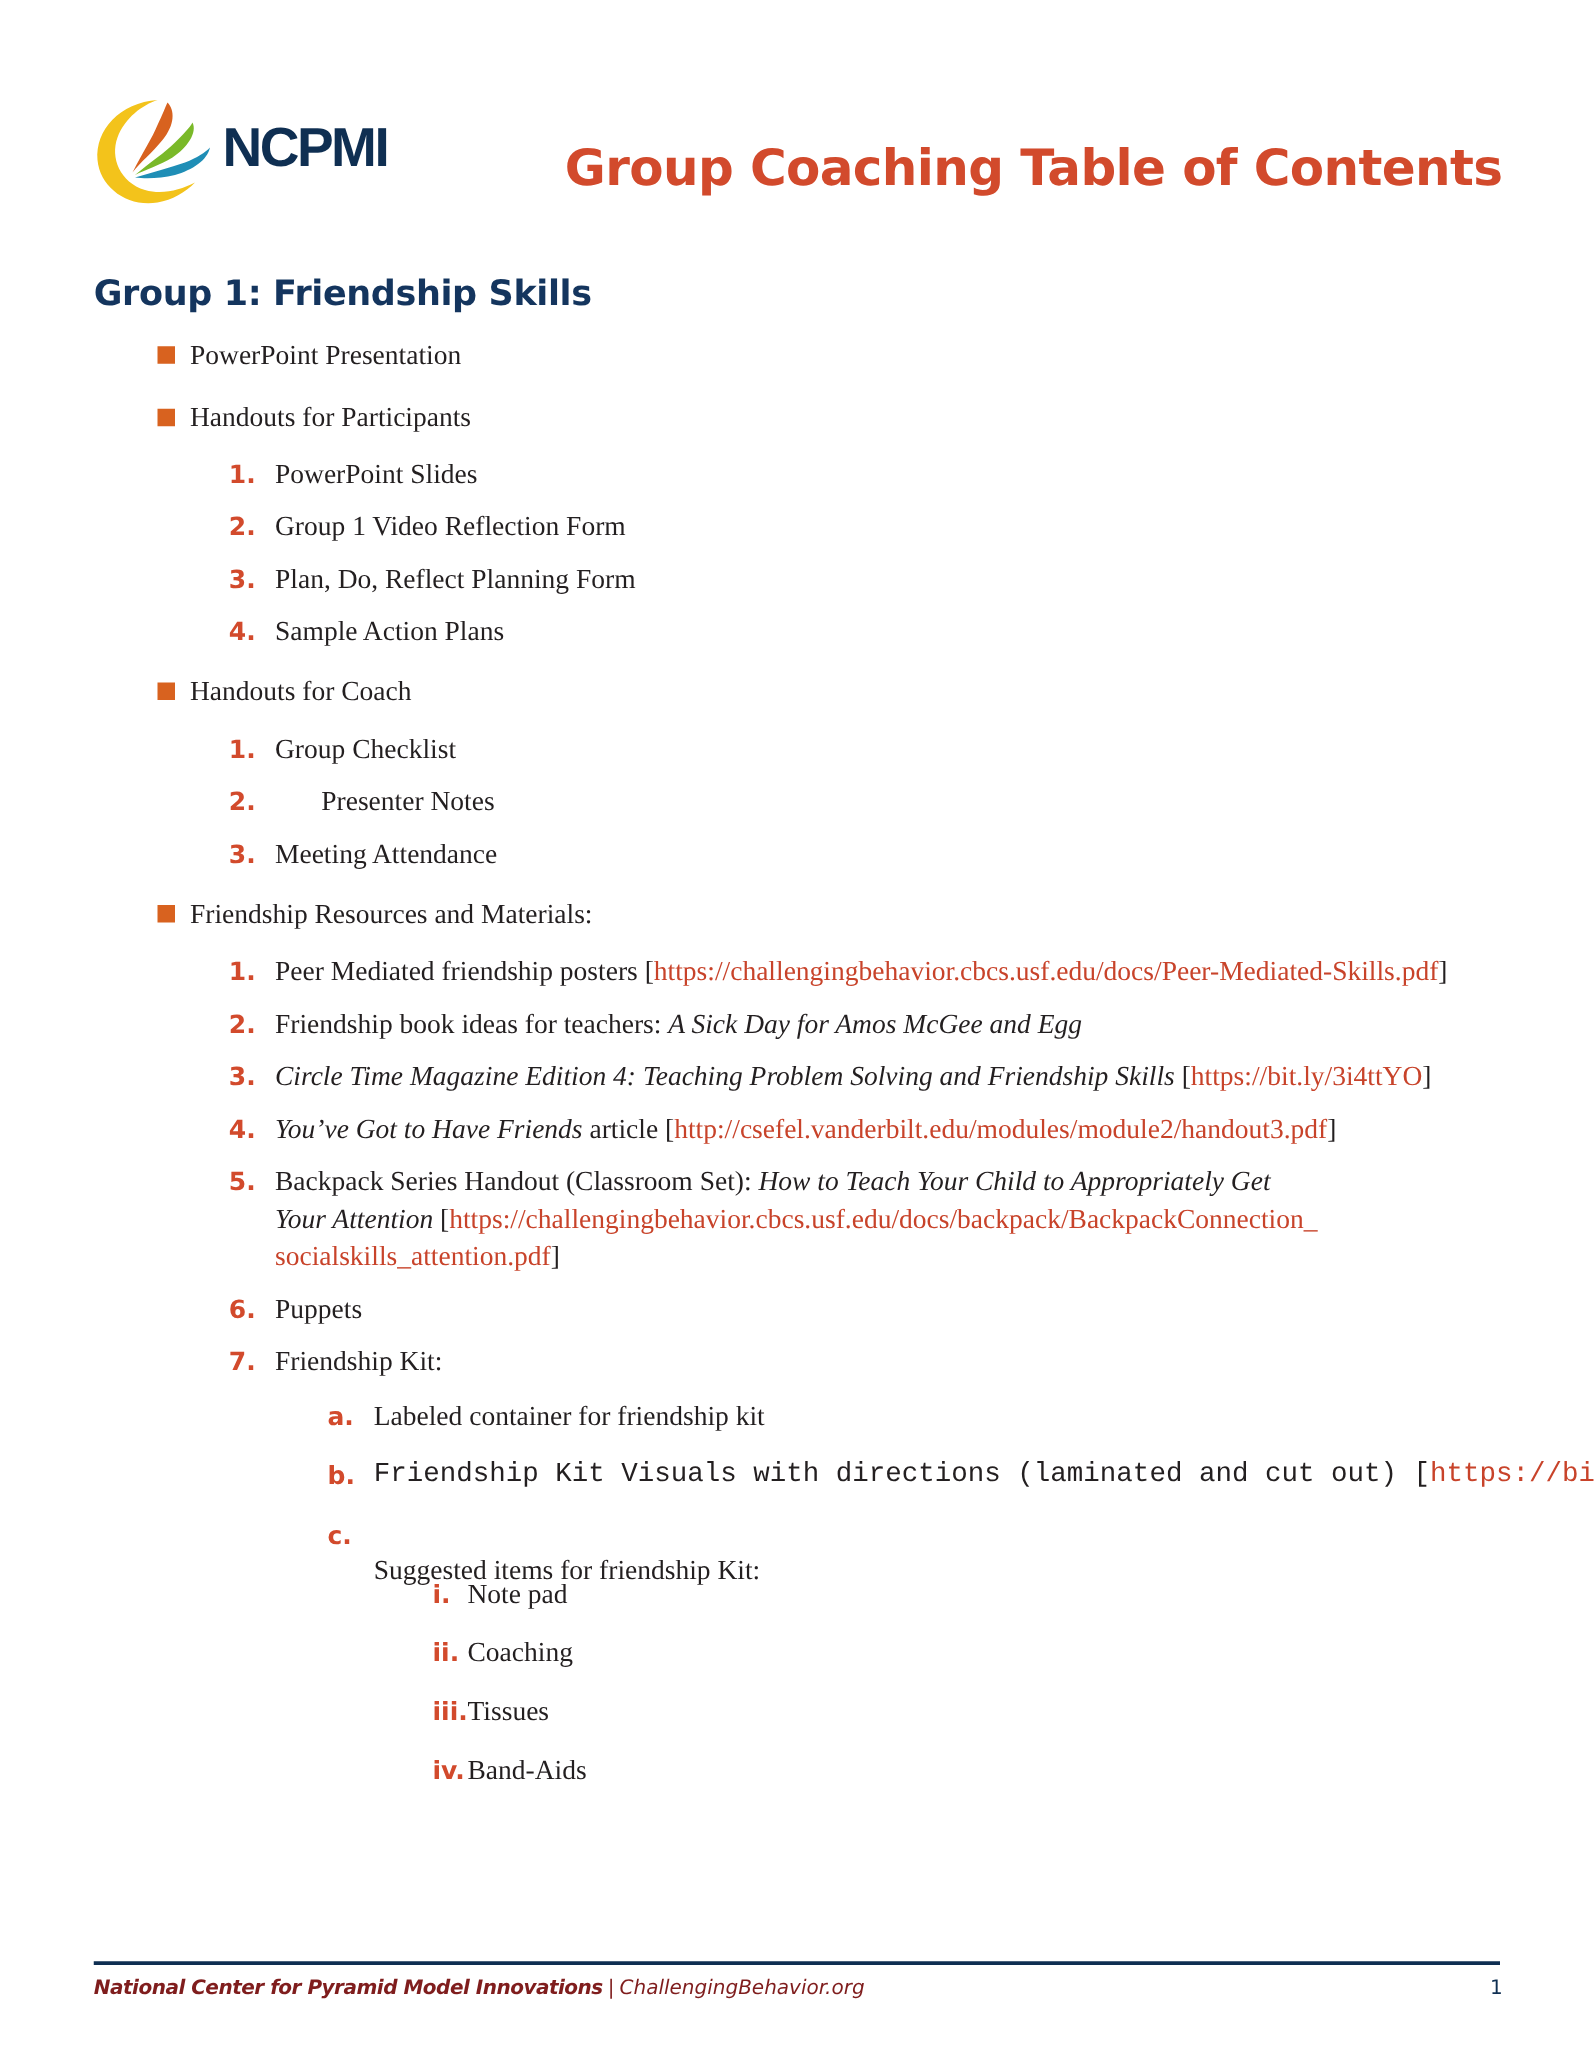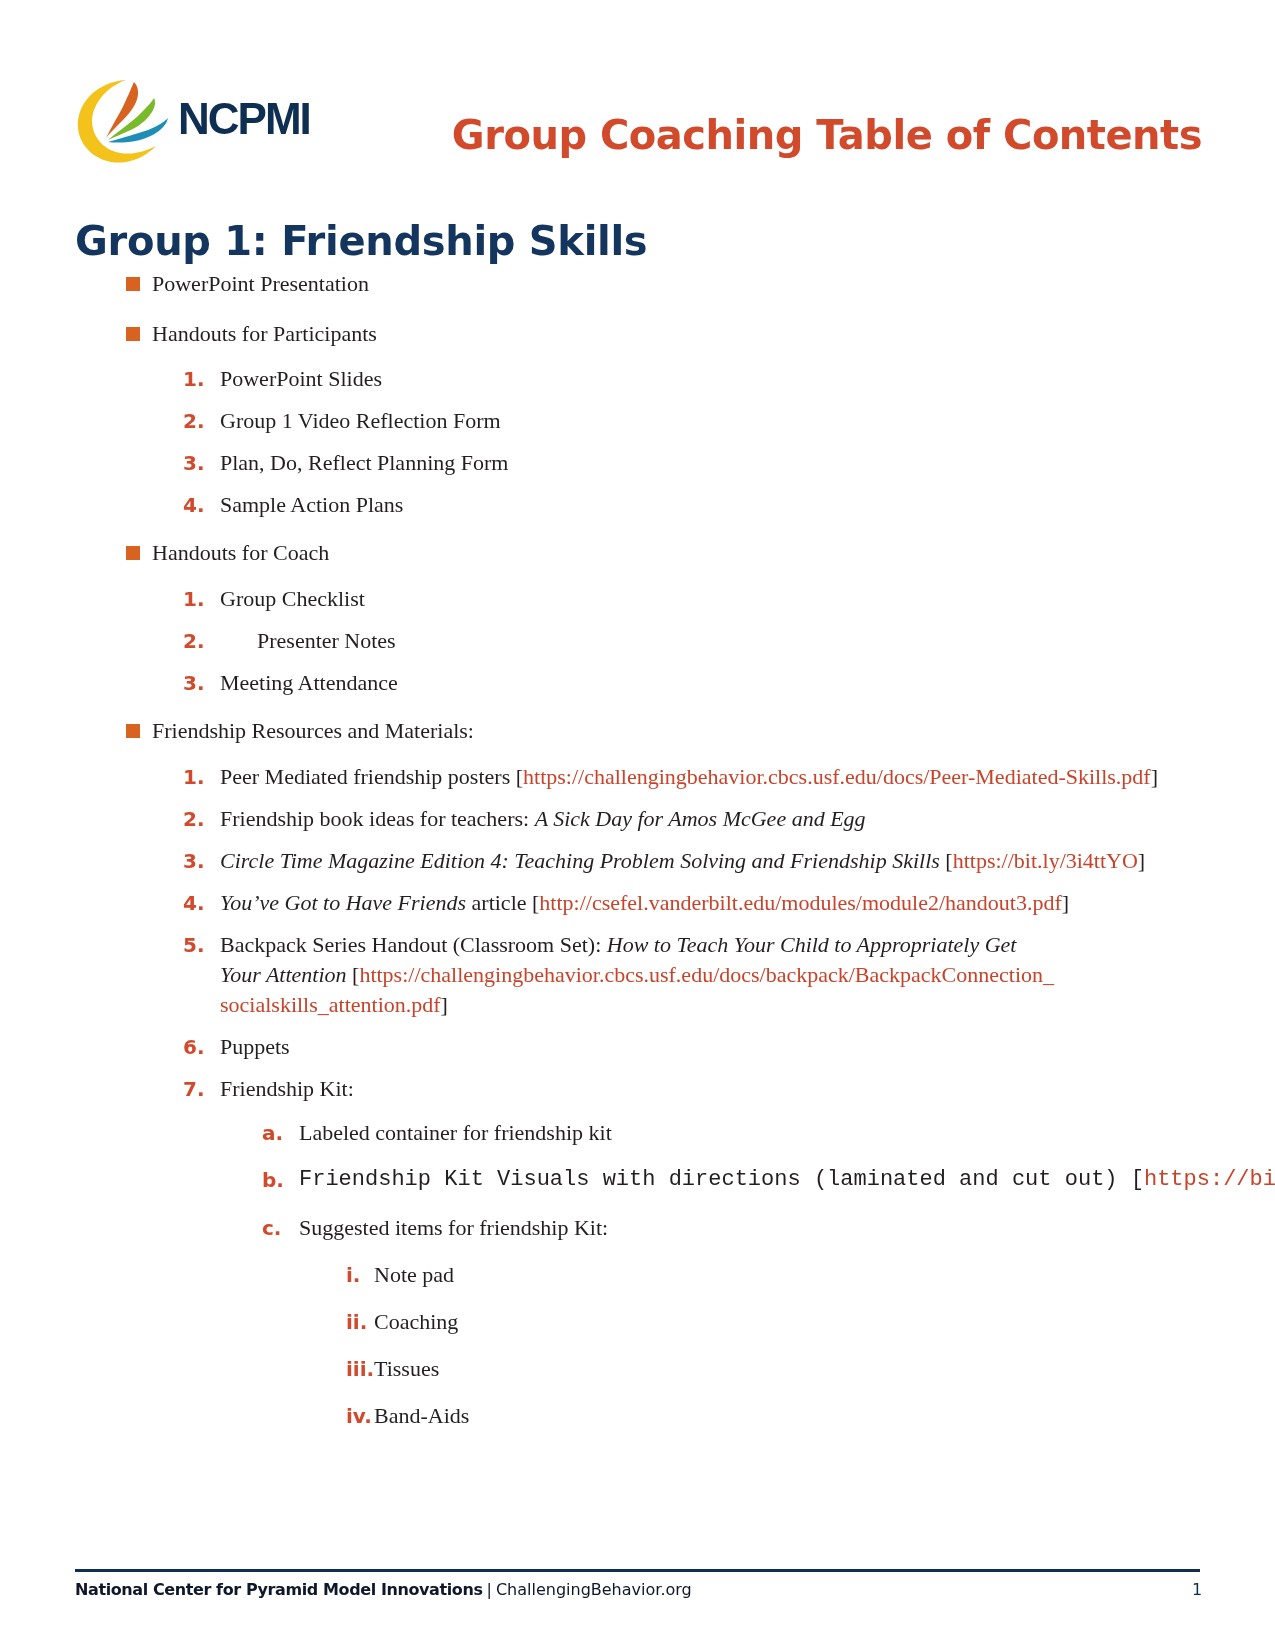--- a/index.html
+++ b/index.html
@@ -5,30 +5,30 @@
   * { box-sizing: border-box; margin: 0; padding: 0; }
   html, body { width: 1275px; height: 1650px; background: #ffffff; }
   body { position: relative; overflow: hidden; font-family: "Liberation Serif", serif; color: #231f20; }
 
   .logo { position: absolute; left: 74px; top: 76px; width: 250px; height: 90px; }
   .logo svg { position: absolute; left: 0; top: 0; }
   .logo-text { position: absolute; left: 104px; top: 18px; font-family: "Liberation Sans", sans-serif; font-weight: bold; font-size: 44px; letter-spacing: -2px; color: #0f2f52; }
 
   .doc-title { position: absolute; right: 73px; top: 112px; font-family: "DejaVu Sans", sans-serif; font-weight: bold; font-size: 40px; color: #d24a2c; letter-spacing: -0.5px; }
 
-  .section-heading { position: absolute; left: 75px; top: 218px; font-family: "DejaVu Sans", sans-serif; font-weight: bold; font-size: 40px; color: #14355e; letter-spacing: -0.3px; }
+  .section-heading { position: absolute; left: 75px; top: 218px; font-family: "DejaVu Sans", sans-serif; font-weight: bold; font-size: 28px; color: #14355e; letter-spacing: -0.3px; }
 
   .row { position: absolute; font-size: 22px; line-height: 30px; white-space: nowrap; }
   .bullet { position: absolute; width: 14px; height: 14px; background: #d8621f; }
   .num { position: absolute; font-family: "DejaVu Sans", sans-serif; font-weight: bold; color: #d24a2c; font-size: 20px; line-height: 30px; }
   .link { color: #c8432a; }
   .it { font-style: italic; }
 
   .footer-rule { position: absolute; left: 75px; top: 1569px; width: 1125px; height: 3px; background: #0f2f52; }
-  .footer-left { position: absolute; left: 75px; top: 1580px; font-family: "DejaVu Sans", sans-serif; font-size: 16px; color: #0f172a; white-space: nowrap; }
+  .footer-left { position: absolute; left: 75px; top: 1580px; font-family: "DejaVu Sans", sans-serif; font-size: 16px; color: #7f1d1d; white-space: nowrap; font-style: italic; }
   .footer-left .org { font-weight: bold; letter-spacing: -0.4px; }
   .footer-left .sep { margin: 0 4px; font-weight: normal; }
   .footer-left .site { font-weight: normal; }
   .footer-page { position: absolute; left: 1192px; top: 1580px; font-family: "DejaVu Sans", sans-serif; font-size: 16px; color: #0f2f52; }
 </style>
 </head>
 <body>
 
 <div class="logo">
   <svg width="110" height="90" viewBox="0 0 110 90">
@@ -111,21 +111,21 @@
 
 <div class="num" style="left:262px; top:1118px;">a.</div>
 <div class="row" style="left:299px; top:1118px;">Labeled container for friendship kit</div>
 
 <div class="num" style="left:262px; top:1165px;">b.</div>
 <div class="row" style="left:299px; top:1165px;font-family:Liberation Mono, monospace;">
   <span>Friendship Kit Visuals with directions (laminated and cut out) </span><span>[</span><span class="link">https://bit.ly/3l0mqlM</span><span>]</span>
 </div>
 
 <div class="num" style="left:262px; top:1213px;">c.</div>
-<div class="row" style="left:299px; top:1213px;text-align:center;">Suggested items for friendship Kit:</div>
+<div class="row" style="left:299px; top:1241px;text-align:center;">Suggested items for friendship Kit:</div>
 
 <div class="num" style="left:346px; top:1260px;">i.</div>
 <div class="row" style="left:374px; top:1260px;">Note pad</div>
 <div class="num" style="left:346px; top:1307px;">ii.</div>
 <div class="row" style="left:374px; top:1307px;">Coaching</div>
 <div class="num" style="left:346px; top:1354px;">iii.</div>
 <div class="row" style="left:374px; top:1354px;">Tissues</div>
 <div class="num" style="left:346px; top:1401px;">iv.</div>
 <div class="row" style="left:374px; top:1401px;">Band-Aids</div>
 

